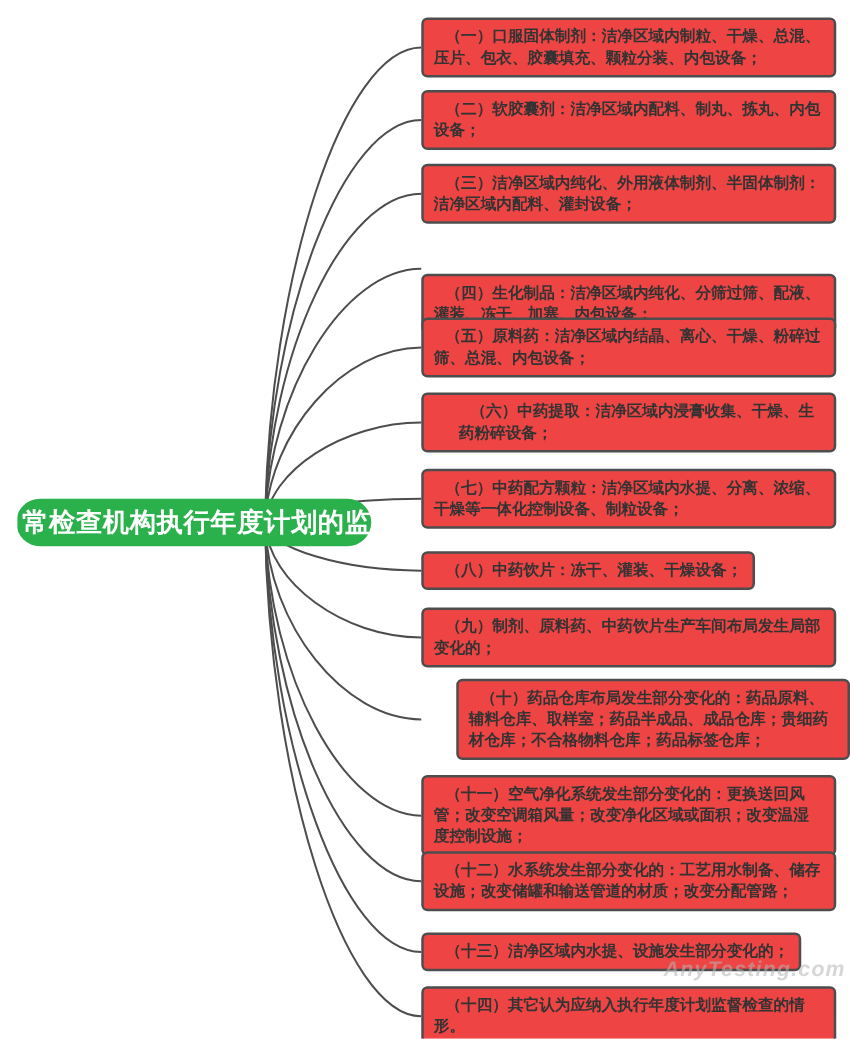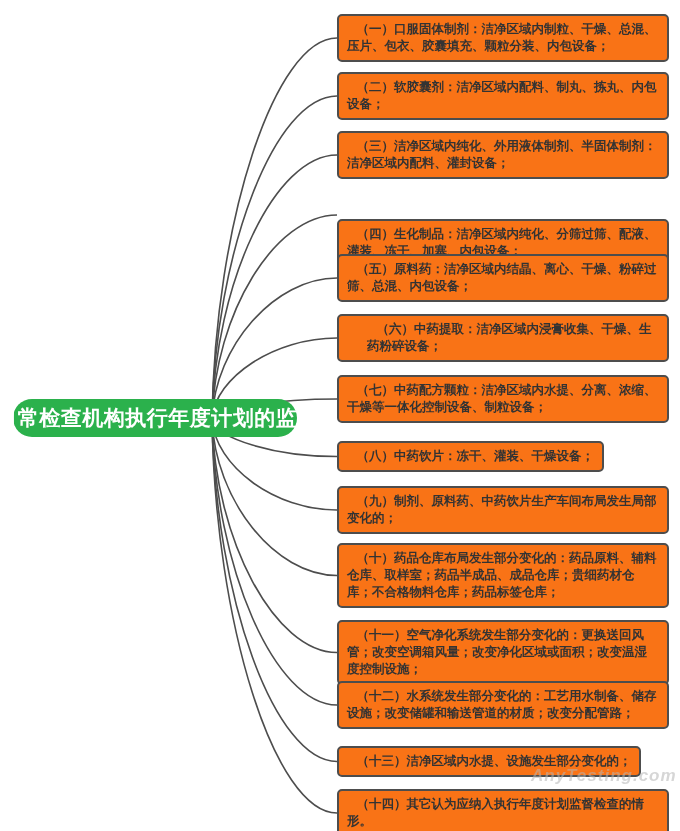--- a/index.html
+++ b/index.html
@@ -35,21 +35,21 @@
     color:var(--root-text);
     font-size:21px;font-weight:700;
     letter-spacing:0.5px;
     white-space:nowrap;
     margin-left:48px;
   }
   .branch{
     position:absolute;left:337px;
     max-width:332px;
     box-sizing:border-box;
-    background:#f97316;
+    background:#ef4444;
     border:2px solid var(--box-border);
     border-radius:5px;
     padding:5px 8px;
   }
   .branch-label{
     display:block;
     color:var(--box-text);
     font-size:12.5px;line-height:17px;
     font-weight:700;
     text-indent:0.75em;
@@ -120,21 +120,21 @@
     </div>
       <div class="branch" style="top: 375px;">
       <span class="branch-label">（七）中药配方颗粒：洁净区域内水提、分离、浓缩、干燥等一体化控制设备、制粒设备；</span>
     </div>
       <div class="branch" style="top: 441px;">
       <span class="branch-label">（八）中药饮片：冻干、灌装、干燥设备；</span>
     </div>
       <div class="branch" style="top: 486px;">
       <span class="branch-label">（九）制剂、原料药、中药饮片生产车间布局发生局部变化的；</span>
     </div>
-      <div class="branch" style="top: 543px;">
+      <div class="branch" style="top: 543px; margin-left: 28px;">
       <span class="branch-label">（十）药品仓库布局发生部分变化的：药品原料、辅料仓库、取样室；药品半成品、成品仓库；贵细药材仓库；不合格物料仓库；药品标签仓库；</span>
     </div>
       <div class="branch" style="top: 620px;">
       <span class="branch-label">（十一）空气净化系统发生部分变化的：更换送回风管；改变空调箱风量；改变净化区域或面积；改变温湿度控制设施；</span>
     </div>
       <div class="branch" style="top: 681px;">
       <span class="branch-label">（十二）水系统发生部分变化的：工艺用水制备、储存设施；改变储罐和输送管道的材质；改变分配管路；</span>
     </div>
       <div class="branch" style="top: 746px;">
       <span class="branch-label">（十三）洁净区域内水提、设施发生部分变化的；</span>

